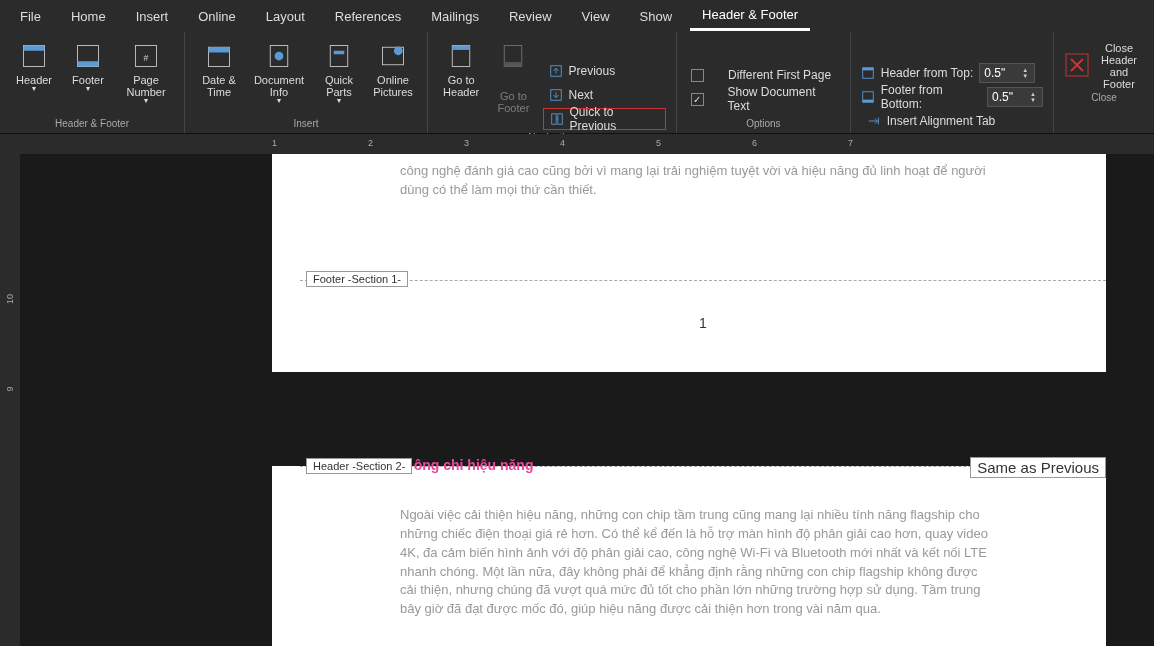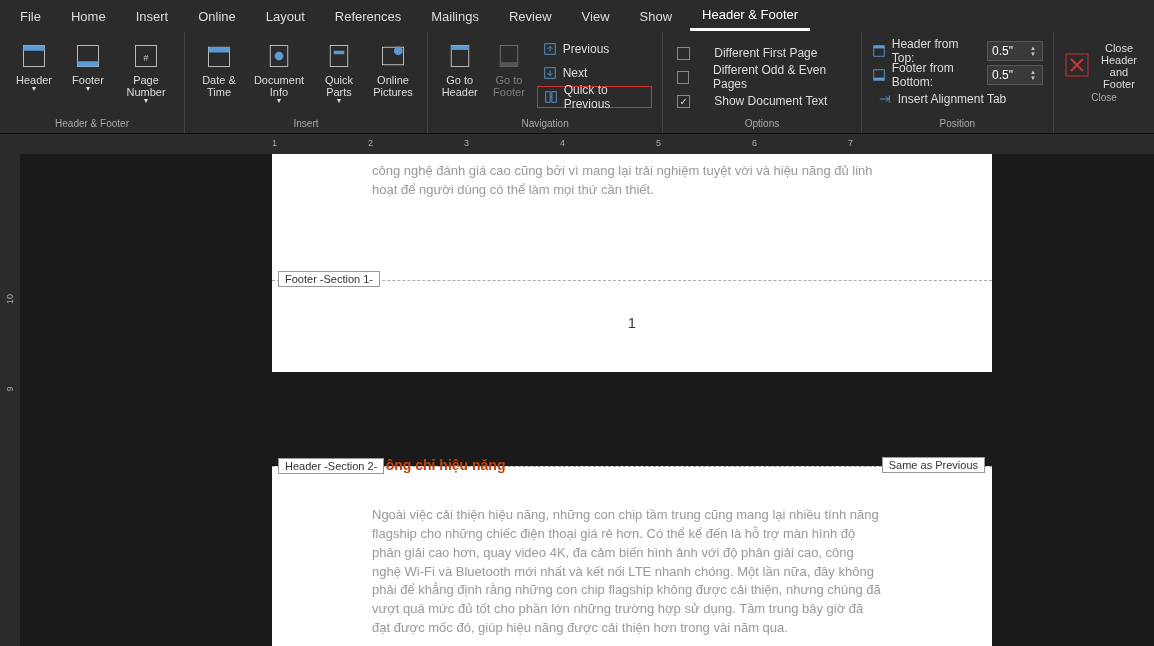--- a/index.html
+++ b/index.html
@@ -7,49 +7,49 @@
 .tabbar { display: flex; align-items: center; background: #2b2b2b; height: 30px; padding: 16px 8px; gap: 6px; }
 .tab { padding: 6px 12px; color: #ddd; cursor: pointer; font-size: 13px; }
 .tab.active { border-bottom: 3px solid #fff; color: #fff; font-weight: 500; }
 .ribbon { display: flex; background: #2b2b2b; height: 102px; border-bottom: 1px solid #111; }
 .group { display: flex; flex-direction: column; align-items: center; padding: 4px 10px 2px; border-right: 1px solid #444; }
 .group-body { display: flex; flex: 1; align-items: flex-start; gap: 6px; }
 .group-label { color: #aaa; font-size: 10px; padding: 2px 0; }
 .vbtn { display: flex; flex-direction: column; align-items: center; justify-content: flex-start; width: 48px; height: 78px; color: #ddd; cursor: pointer; font-size: 11px; text-align: center; padding-top: 4px; }
 .vbtn .ic { width: 32px; height: 32px; margin-bottom: 2px; display: flex; align-items: center; justify-content: center; }
 .vbtn .caret { font-size: 8px; margin-top: -2px; }
-.vlist { display: flex; flex-direction: column; gap: 2px; padding-top: 2px; }
+.vlist { display: flex; flex-direction: column; gap: 2px; padding-top: 2px; margin-top: 22px; }
 .hbtn { display: flex; align-items: center; gap: 6px; color: #ddd; cursor: pointer; padding: 2px 6px; font-size: 12px; height: 22px; }
 .hbtn.hl { border: 1px solid #c33; }
 .chk { display: flex; align-items: center; gap: 24px; color: #ddd; font-size: 12px; padding: 2px 4px; height: 22px; }
 .chkbox { width: 13px; height: 13px; border: 1px solid #888; display: inline-flex; align-items: center; justify-content: center; font-size: 10px; }
 .posrow { display: flex; align-items: center; gap: 6px; color: #ddd; font-size: 12px; height: 22px; }
 .spin { display: flex; align-items: center; background: #3a3a3a; border: 1px solid #555; height: 20px; }
 .spin input { background: #3a3a3a; border: none; color: #fff; width: 42px; padding: 0 4px; font-size: 12px; }
 .spin .arrows { display: flex; flex-direction: column; font-size: 6px; width: 12px; color: #ccc; }
 .closebtn { display: flex; flex-direction: row; align-items: center; justify-content: center; width: 80px; color: #ddd; cursor: pointer; font-size: 11px; text-align: center; gap: 4px; padding-top: 6px; }
 .ruler-h { background: #2b2b2b; height: 20px; position: relative; color: #aaa; font-size: 9px; }
 .ruler-h .marks { position: absolute; left: 272px; right: 0; top: 0; height: 100%; }
 .workspace { display: flex; height: calc(646px - 30px - 102px - 20px); }
 .ruler-v { width: 20px; background: #2b2b2b; color: #aaa; font-size: 9px; display: flex; flex-direction: column; align-items: center; padding-top: 100px; }
 .ruler-v span { transform: rotate(-90deg); margin: 40px 0; }
 .canvas { flex: 1; background: #1a1a1a; overflow: hidden; position: relative; padding-left: 252px; }
-.page { background: #fff; width: 720px; color: #555; position: relative; }
+.page { background: #fff; width: 834px; color: #555; position: relative; padding-left: 28px; }
 .page1 { height: 224px; margin-top: -6px; }
 .page2 { height: 260px; margin-top: 22px; }
 .bodytext { color: #666; font-size: 13px; line-height: 1.45; padding: 0 110px 0 100px; }
 .bodytext.gray { color: #999; }
 .dashed { border-top: 1px dashed #aaa; position: relative; margin: 12px 0 6px; }
 .sectiontag { position: relative; top: -10px; left: 6px; background: #fff; border: 1px solid #999; padding: 1px 6px; font-size: 11px; display: inline-block; color: #333; }
-.sametag { position: absolute; top: -10px; right: 7px; background: #fff; border: 1px solid #999; padding: 1px 6px; font-size: 11px; color: #333; }
+.sametag { position: absolute; top: -10px; right: 0; background: #fff; border: 1px solid #999; padding: 1px 6px; font-size: 15px; color: #333; }
 .pagenum { text-align: center; color: #333; font-size: 14px; padding: 12px 0; }
-.heading { color: #c2410c; font-size: 14px; font-weight: 600; }
+.heading { color: #ec4899; font-size: 14px; font-weight: 600; }
 svg.icon { width: 28px; height: 28px; }
 svg.sicon { width: 14px; height: 14px; flex-shrink: 0; }
-.disabled { opacity: 0.45; }
+.disabled { opacity: 0.45; justify-content: space-between; }
 </style>
 </head>
 <body>
 
 <div class="tabbar">
   <div class="tab">File</div>
   <div class="tab">Home</div>
   <div class="tab">Insert</div>
   <div class="tab">Online</div>
   <div class="tab">Layout</div>
@@ -192,24 +192,20 @@
   </div>
 
   <div class="group">
     <div class="group-body">
       <div class="vlist" style="padding-top:6px">
         <div class="chk">
             <span class="chkbox"></span>
             <span>Different First Page</span>
           </div>
         <div class="chk">
-            <span class="chkbox"></span>
-            <span>Different Odd &amp; Even Pages</span>
-          </div>
-        <div class="chk">
             <span class="chkbox">✓</span>
             <span>Show Document Text</span>
           </div>
       </div>
     </div>
     <div class="group-label">Options</div>
   </div>
 
   <div class="group">
     <div class="group-body">

